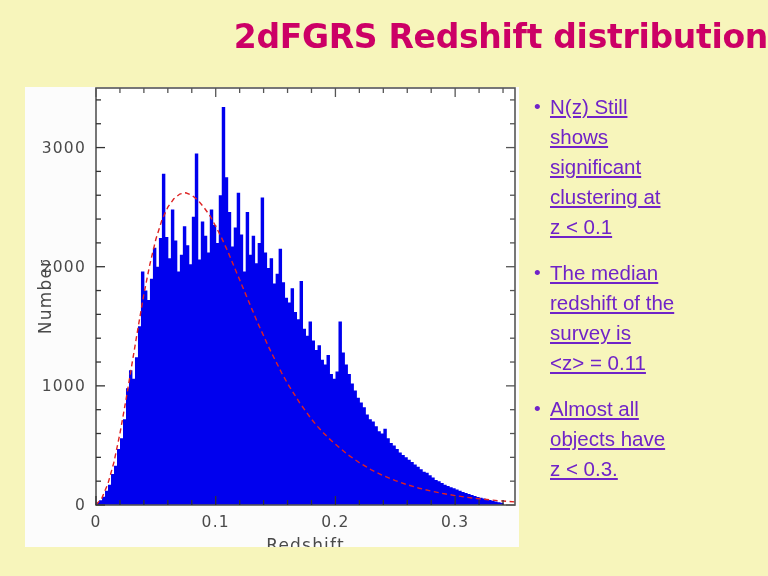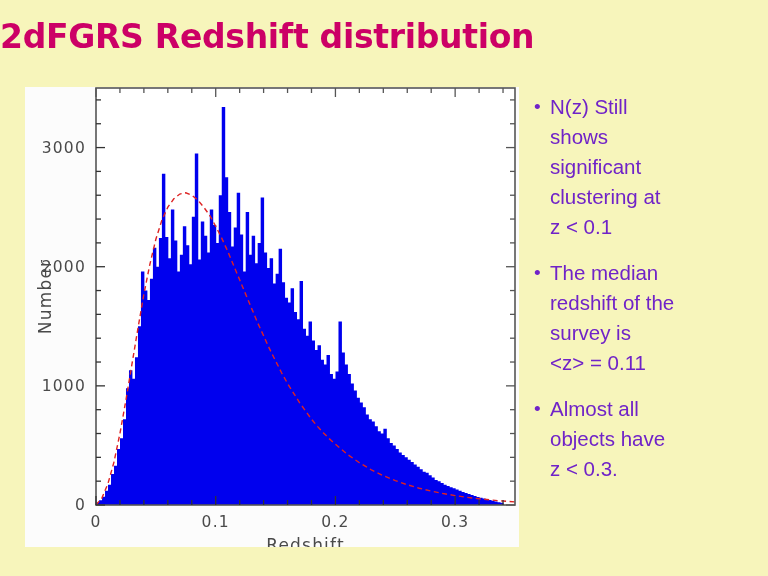--- a/index.html
+++ b/index.html
@@ -18,21 +18,21 @@
     position: absolute;
     left: 0; top: 0;
     width: 768px; height: 576px;
     background: #f7f5bb;
   }
   
   #slide-title {
     position: absolute;
     left: 0; top: 18px;
     width: 768px;
-    text-align: left;
+    text-align: right;
     color: #cc0066;
     font-family: "DejaVu Sans", sans-serif;
     font-weight: bold;
     font-size: 33px;
     letter-spacing: -0.3px;
     line-height: 38px;
     white-space: nowrap;
   }
   
   #figure-panel {
@@ -67,20 +67,21 @@
     box-sizing: border-box;
   }
   .bullet-text {
     color: #7023c8;
     font-family: "Liberation Sans", sans-serif;
     font-size: 20.5px;
     line-height: 30px;
     font-weight: normal;
     flex: 1 1 auto;
     white-space: pre-line;
+    text-decoration: underline;
   }
 </style>
 </head>
 <body>
 
 <div id="slide">
 
   <div id="slide-title">2dFGRS Redshift distribution</div>
 
   <div id="figure-panel">

